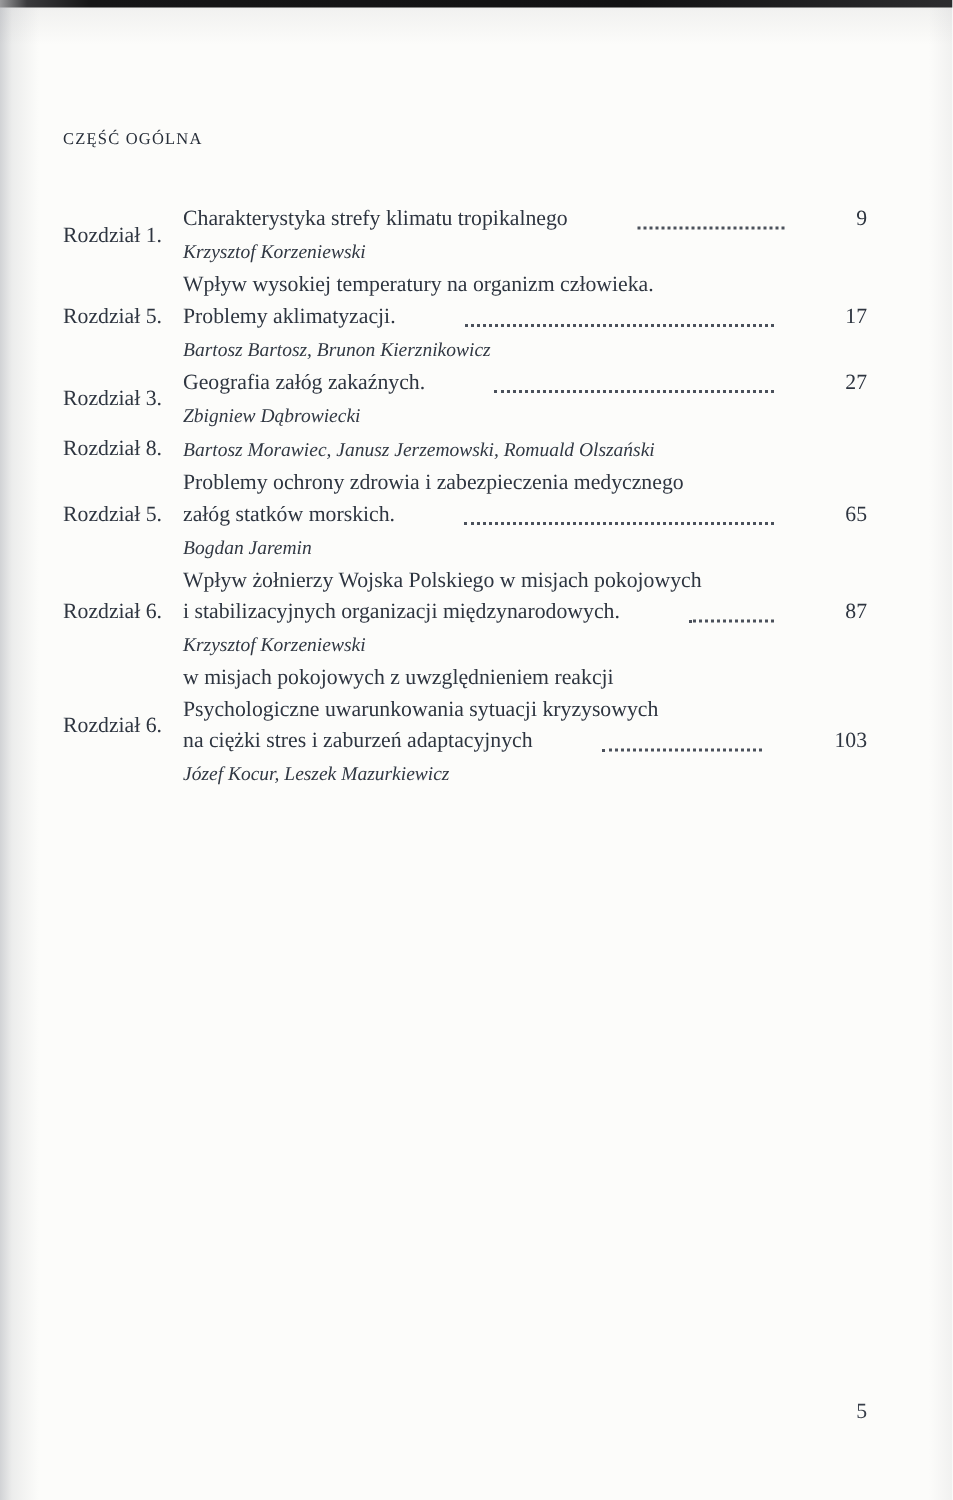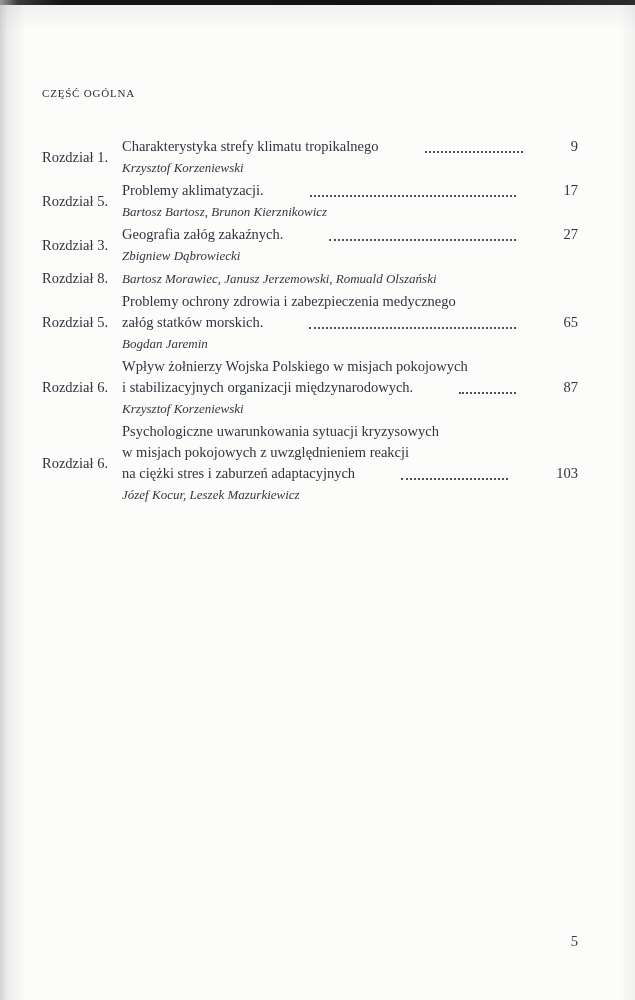--- a/index.html
+++ b/index.html
@@ -110,20 +110,21 @@
             <span class="title-text">Charakterystyka strefy klimatu tropikalnego</span>
             <span class="dot-leader"></span>
             <span class="page-num">9</span>
           </div>
           <div class="authors-line">Krzysztof Korzeniewski</div>
         </div>
       </div>
       <div class="toc-entry">
         <div class="label-col">Rozdział 5.</div>
         <div class="title-col">
+          <div class="title-line">Wpływ wysokiej temperatury na organizm człowieka.</div>
           <div class="title-line last">
             <span class="title-text">Problemy aklimatyzacji.</span>
             <span class="dot-leader"></span>
             <span class="page-num">17</span>
           </div>
           <div class="authors-line">Bartosz Bartosz, Brunon Kierznikowicz</div>
         </div>
       </div>
       <div class="toc-entry">
         <div class="label-col">Rozdział 3.</div>
@@ -162,22 +163,22 @@
             <span class="title-text">i stabilizacyjnych organizacji międzynarodowych.</span>
             <span class="dot-leader"></span>
             <span class="page-num">87</span>
           </div>
           <div class="authors-line">Krzysztof Korzeniewski</div>
         </div>
       </div>
       <div class="toc-entry">
         <div class="label-col">Rozdział 6.</div>
         <div class="title-col">
+          <div class="title-line">w misjach pokojowych z uwzględnieniem reakcji</div>
           <div class="title-line">Psychologiczne uwarunkowania sytuacji kryzysowych</div>
-          <div class="title-line">w misjach pokojowych z uwzględnieniem reakcji</div>
           <div class="title-line last">
             <span class="title-text">na ciężki stres i zaburzeń adaptacyjnych</span>
             <span class="dot-leader"></span>
             <span class="page-num">103</span>
           </div>
           <div class="authors-line">Józef Kocur, Leszek Mazurkiewicz</div>
         </div>
       </div>
     </div>
 

